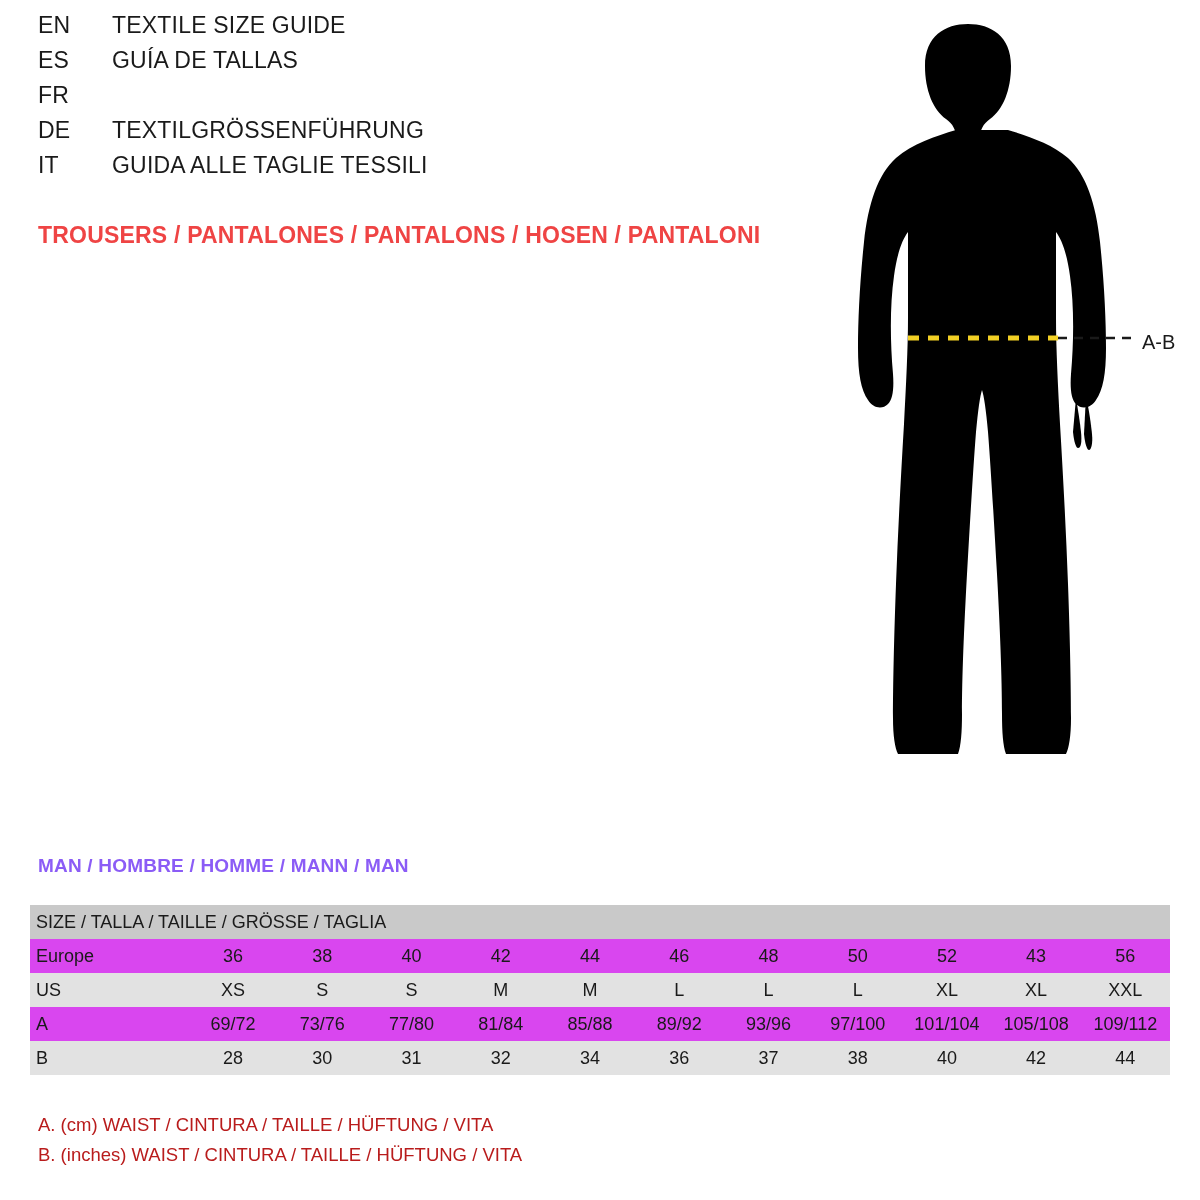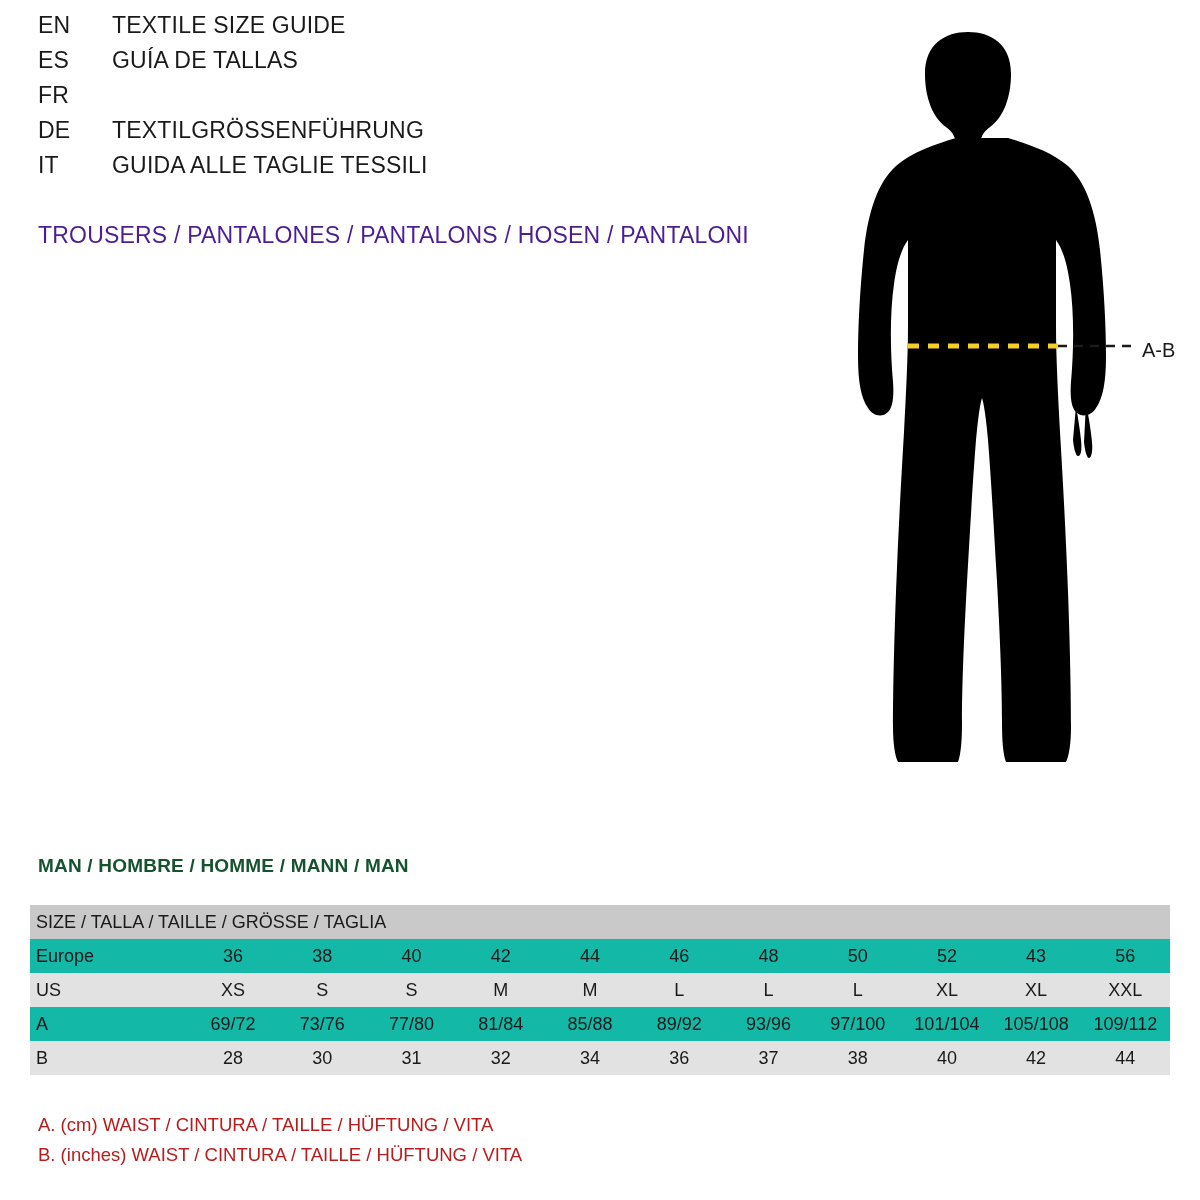--- a/index.html
+++ b/index.html
@@ -40,30 +40,30 @@
   .lang-text {
     font-size: 23px;
     letter-spacing: .2px;
     color: #1a1a1a;
   }
   .garment-title {
     position: absolute;
     top: 222px;
     left: 38px;
     font-size: 23px;
-    font-weight: normal;
-    letter-spacing: .2px;
-    color: #4c1d95;
+    font-weight: bold;
+    letter-spacing: .2px;
+    color: #ef4444;
   }
 
   
   .figure-wrap {
     position: absolute;
     left: 820px;
-    top: 26px;
+    top: 18px;
     width: 370px;
     height: 790px;
   }
   .figure-svg { display: block; }
   .ab-label {
     position: absolute;
     left: 322px;
     top: 313px;
     font-size: 20px;
     color: #1a1a1a;
@@ -71,21 +71,21 @@
   }
 
   
   .section-label {
     position: absolute;
     left: 38px;
     top: 855px;
     font-size: 19px;
     font-weight: bold;
     letter-spacing: .2px;
-    color: #14532d;
+    color: #8b5cf6;
   }
   table.size-table {
     position: absolute;
     left: 30px;
     top: 905px;
     width: 1140px;
     border-collapse: collapse;
     font-size: 18px;
   }
   table.size-table td {
@@ -94,21 +94,21 @@
     color: #1a1a1a;
     white-space: nowrap;
   }
   .hdr-row td {
     background: #c9c9c9;
     font-size: 18px;
     padding-left: 12px;
     height: 34px;
     margin-left: 32px;
   }
-  .row-a td { background: #14b8a6; }
+  .row-a td { background: #d946ef; }
   .row-b td { background: #e2e2e2; }
   .label-cell {
     width: 158px;
     padding-left: 12px;
     text-align: left;
   }
   .val-cell {
     text-align: center;
     width: 89px;
   }

